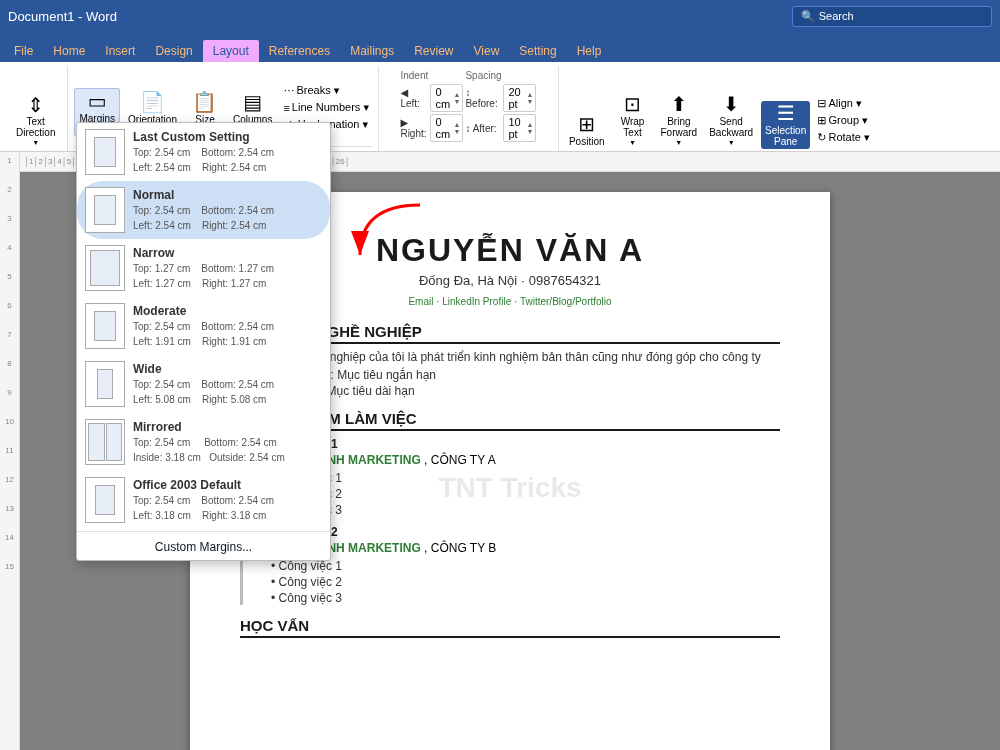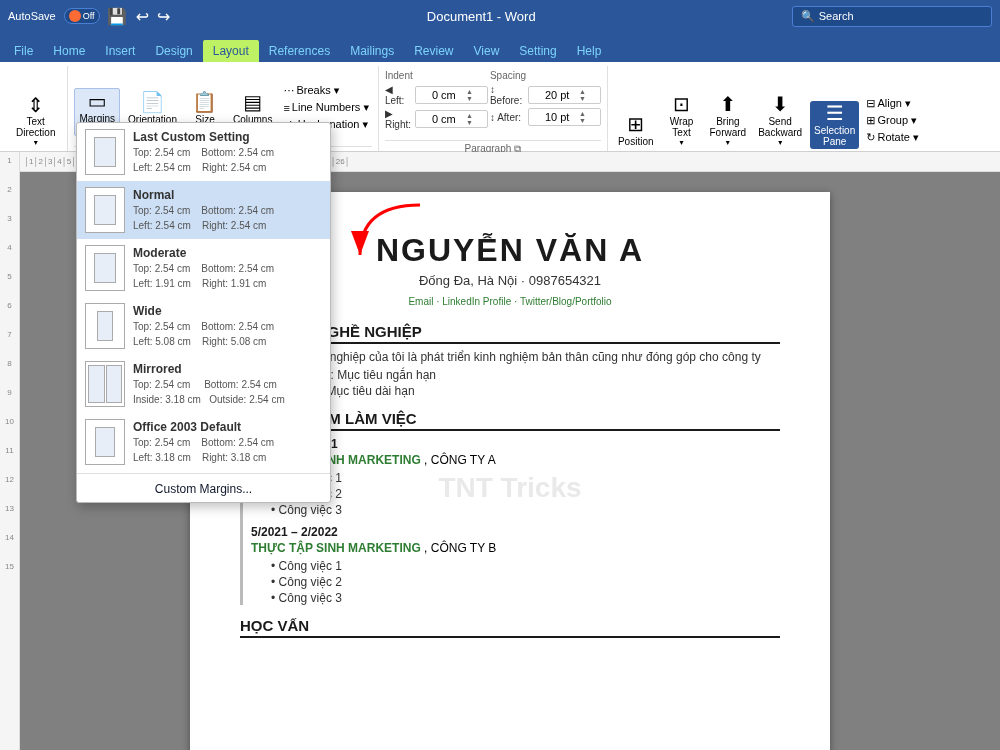--- a/index.html
+++ b/index.html
@@ -54,28 +54,28 @@
 
     
     .ribbon-tabs {
       background: #2b579a;
       display: flex;
       align-items: flex-end;
       padding: 0 4px;
       height: 30px;
     }
     .ribbon-tab {
-      color: #7dd3fc;
+      color: #fdba74;
       padding: 4px 10px;
       font-size: 12px;
       cursor: pointer;
       border-radius: 2px 2px 0 0;
     }
     .ribbon-tab.active {
-      background: #bef264;
+      background: #f0abfc;
       color: #2b579a;
     }
 
     
     .ribbon {
       background: #fff;
       border-bottom: 1px solid #d0d0d0;
       display: flex;
       align-items: stretch;
       padding: 4px 4px 0;
@@ -133,22 +133,22 @@
       display: flex;
       flex-direction: column;
       gap: 2px;
       font-size: 11px;
     }
     .field-row { display: flex; align-items: center; gap: 2px; }
     .field-label { width: 28px; font-size: 10px; color: #333; }
     .field-input {
       border: 1px solid #ccc;
       border-radius: 2px;
-      padding: 1px 14px;
-      width: 73px;
+      padding: 1px 2px;
+      width: 33px;
       font-size: 11px;
       display: flex;
       align-items: center;
       justify-content: space-between;
       background: white;
     }
     .field-input-text { flex: 1; padding: 0 2px; }
     .field-spinners { display: flex; flex-direction: column; }
     .field-spinner { font-size: 7px; line-height: 1; cursor: pointer; color: #666; }
     .section-header { font-size: 10px; color: #666; margin-bottom: 1px; }
@@ -164,20 +164,21 @@
       box-shadow: 2px 4px 12px rgba(0,0,0,0.25);
       z-index: 100;
       width: 255px;
     }
     .dropdown-item {
       display: flex;
       align-items: center;
       padding: 6px 8px;
       cursor: pointer;
       gap: 8px;
+      border-radius: 26px;
     }
     .dropdown-item:hover, .dropdown-item.selected { background: #dce8f8; }
     .dropdown-item.selected { background: #cddff5; }
     .margin-icon {
       width: 40px;
       height: 46px;
       border: 1px solid #aaa;
       background: white;
       flex-shrink: 0;
       position: relative;
@@ -296,30 +297,20 @@
     .main-content {
       display: flex;
       flex-direction: column;
       flex: 1;
     }
   </style>
 </head>
 <body>
 
 <div class="title-bar">
-  <div class="title-bar-left">
-    <span class="autosave-label">AutoSave</span>
-    <div class="autosave-toggle">
-      <div class="autosave-toggle-knob"></div>
-      <span class="autosave-toggle-text">Off</span>
-    </div>
-    <span style="font-size:16px; cursor:pointer;">💾</span>
-    <span style="font-size:16px; cursor:pointer;">↩</span>
-    <span style="font-size:16px; cursor:pointer;">↪</span>
-  </div>
   <div class="title-center">Document1 - Word</div>
   <div class="title-bar-right">
     <div class="search-box-title">
       <span class="search-icon-title">🔍</span>
       <span>Search</span>
     </div>
   </div>
 </div>
 
 <div class="ribbon-tabs">
@@ -586,20 +577,29 @@
   <div class="dropdown-item selected">
     <div class="margin-icon">
       <div class="margin-icon-inner" style="width:22px; height:30px;"></div>
     </div>
     <div class="margin-text">
       <div class="margin-name">Normal</div>
       <div class="margin-details">Top:  2.54 cm &nbsp;&nbsp; Bottom: 2.54 cm<br>Left:  2.54 cm &nbsp;&nbsp; Right: 2.54 cm</div>
     </div>
   </div>
 
+  <div class="dropdown-item">
+    <div class="margin-icon narrow">
+      <div class="margin-icon-inner" style="width:30px; height:36px;"></div>
+    </div>
+    <div class="margin-text">
+      <div class="margin-name">Narrow</div>
+      <div class="margin-details">Top:  1.27 cm &nbsp;&nbsp; Bottom: 1.27 cm<br>Left:  1.27 cm &nbsp;&nbsp; Right: 1.27 cm</div>
+    </div>
+  </div>
 
   <div class="dropdown-item">
     <div class="margin-icon">
       <div class="margin-icon-inner" style="width:22px; height:30px;"></div>
     </div>
     <div class="margin-text">
       <div class="margin-name">Moderate</div>
       <div class="margin-details">Top:  2.54 cm &nbsp;&nbsp; Bottom: 2.54 cm<br>Left:  1.91 cm &nbsp;&nbsp; Right: 1.91 cm</div>
     </div>
   </div>

